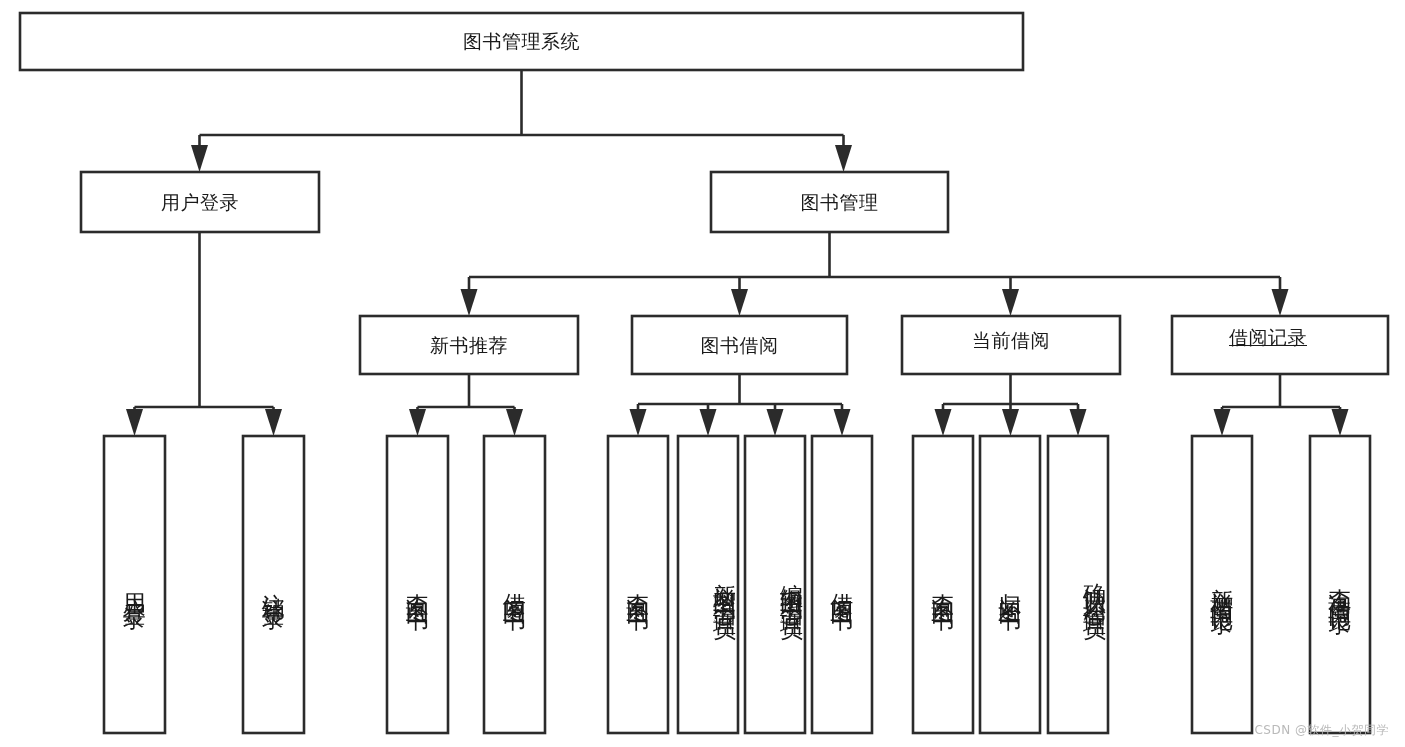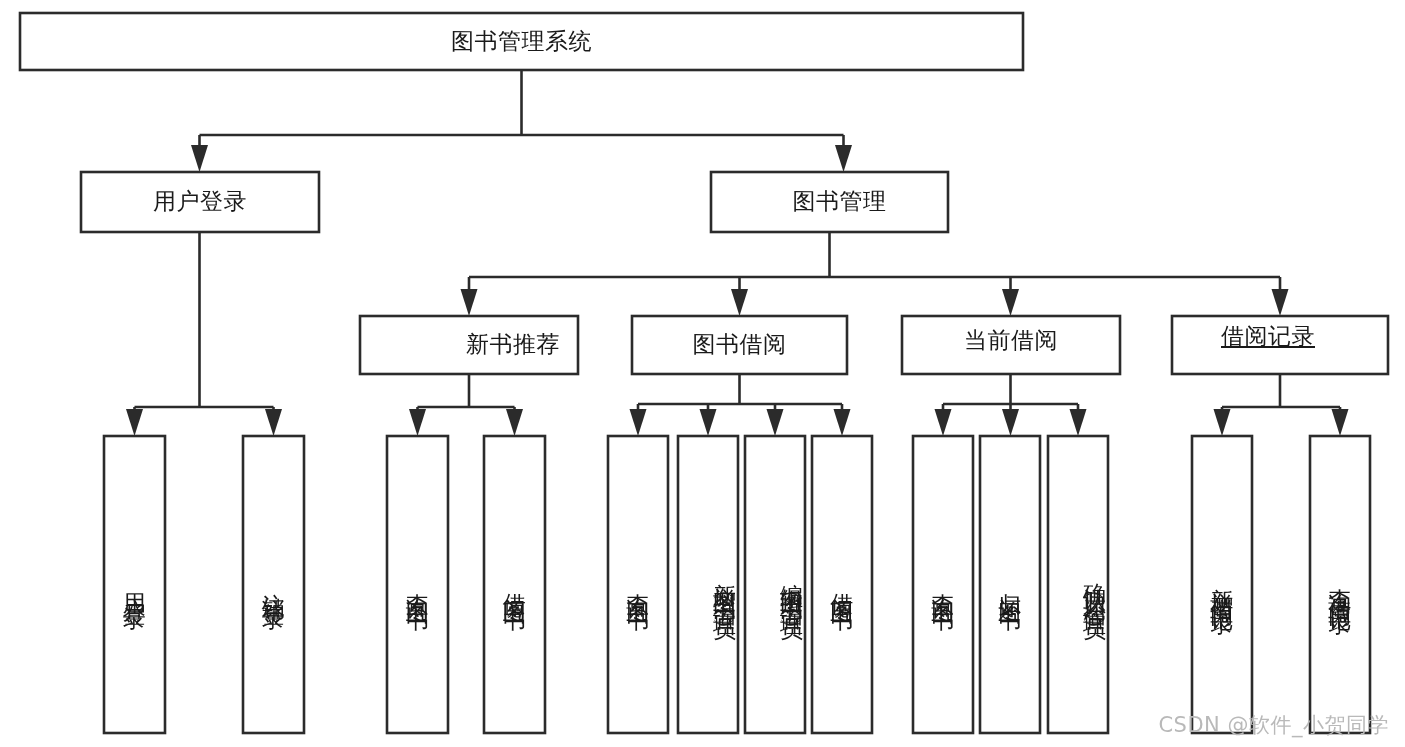--- a/index.html
+++ b/index.html
@@ -43,21 +43,21 @@
     position: absolute;
     display: flex;
     align-items: center;
     justify-content: center;
     color: #1a1a1a;
     font-family: "DejaVu Sans", "Liberation Sans", sans-serif;
     pointer-events: none;
     box-sizing: border-box;
   }
   .node-label.horizontal {
-    font-size: 23px;
+    font-size: 19px;
     letter-spacing: 0.5px;
     line-height: 1.1;
   }
   .node-label.vertical {
     writing-mode: vertical-rl;
     text-orientation: upright;
     font-size: 23px;
     letter-spacing: 5px;
     line-height: 1.15;
     align-items: flex-start;
@@ -65,21 +65,21 @@
     padding-top: 6px;
   }
   .node-label.vertical.vcenter {
     align-items: center;
     padding-top: 0;
   }
   .watermark {
     position: absolute;
     right: 16px;
     bottom: 8px;
-    font-size: 21px;
+    font-size: 12px;
     color: #b9b9b9;
     font-family: "DejaVu Sans", "Liberation Sans", sans-serif;
     letter-spacing: 0.5px;
     white-space: nowrap;
   }
 </style>
 </head>
 <body>
 
 <div id="canvas">
@@ -185,21 +185,21 @@
     <rect class="node-box" x="1048" y="436" width="60" height="297"></rect>
     <rect class="node-box" x="1192" y="436" width="60" height="297"></rect>
     <rect class="node-box" x="1310" y="436" width="60" height="297"></rect>
   </svg>
 
   <div class="node-label horizontal" style="left:20px; top:13px; width:1003px; height:57px;">图书管理系统</div>
 
   <div class="node-label horizontal" style="left:81px; top:172px; width:238px; height:60px;">用户登录</div>
   <div class="node-label horizontal" style="left:711px; top:172px; width:237px; height:60px;padding-left:20px;">图书管理</div>
 
-  <div class="node-label horizontal" style="left:360px; top:316px; width:218px; height:58px;margin-left:44px;">新书推荐</div>
+  <div class="node-label horizontal" style="left:360px; top:316px; width:218px; height:58px;">新书推荐</div>
   <div class="node-label horizontal" style="left:632px; top:316px; width:215px; height:58px;">图书借阅</div>
   <div class="node-label horizontal" style="left:902px; top:316px; width:218px; height:49px;">当前借阅</div>
   <div class="node-label horizontal" style="left:1172px; top:308px; width:192px; height:58px;text-decoration:underline;">借阅记录</div>
 
   <div class="node-label vertical vcenter" style="left:104px; top:436px; width:61px; height:297px;">用户登录</div>
   <div class="node-label vertical vcenter" style="left:243px; top:436px; width:61px; height:297px;">注销登录</div>
   <div class="node-label vertical vcenter" style="left:387px; top:436px; width:61px; height:297px;">查询图书</div>
   <div class="node-label vertical vcenter" style="left:484px; top:436px; width:61px; height:297px;">借阅图书</div>
   <div class="node-label vertical vcenter" style="left:608px; top:436px; width:60px; height:297px;">查询图书</div>
   <div class="node-label vertical" style="left:678px; top:436px; width:60px; height:297px;">新增图书（管理员）</div>

